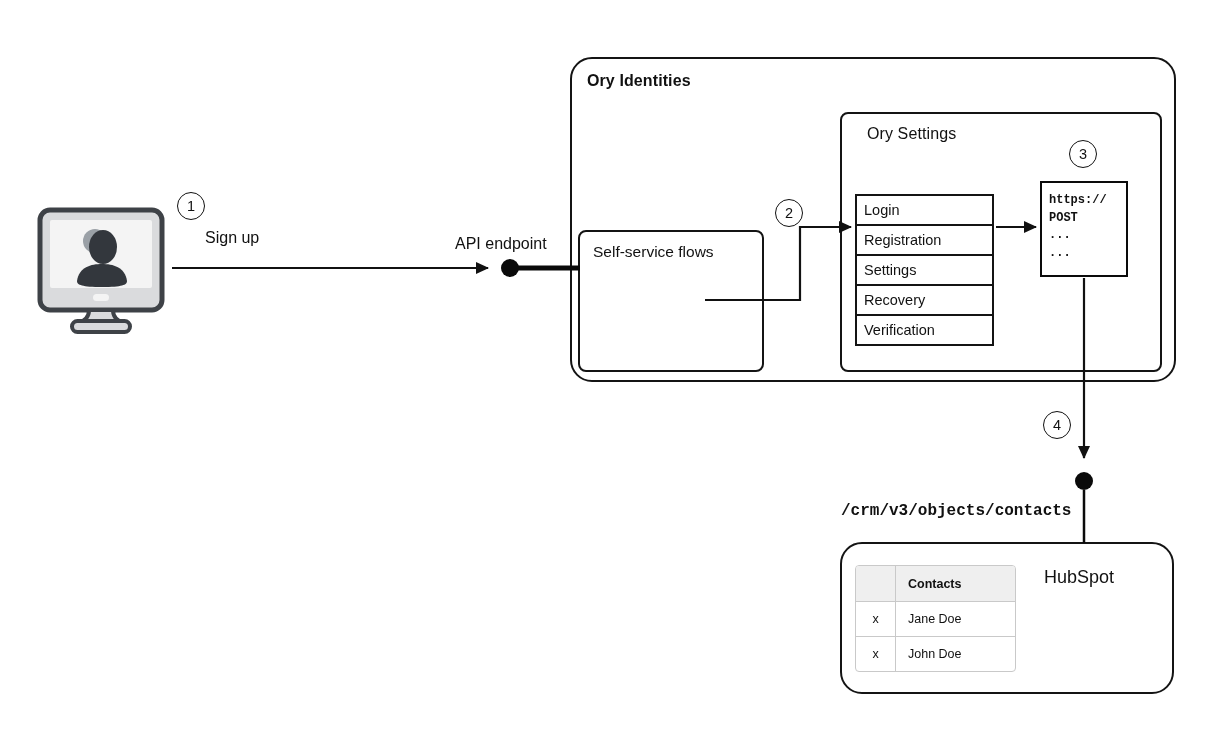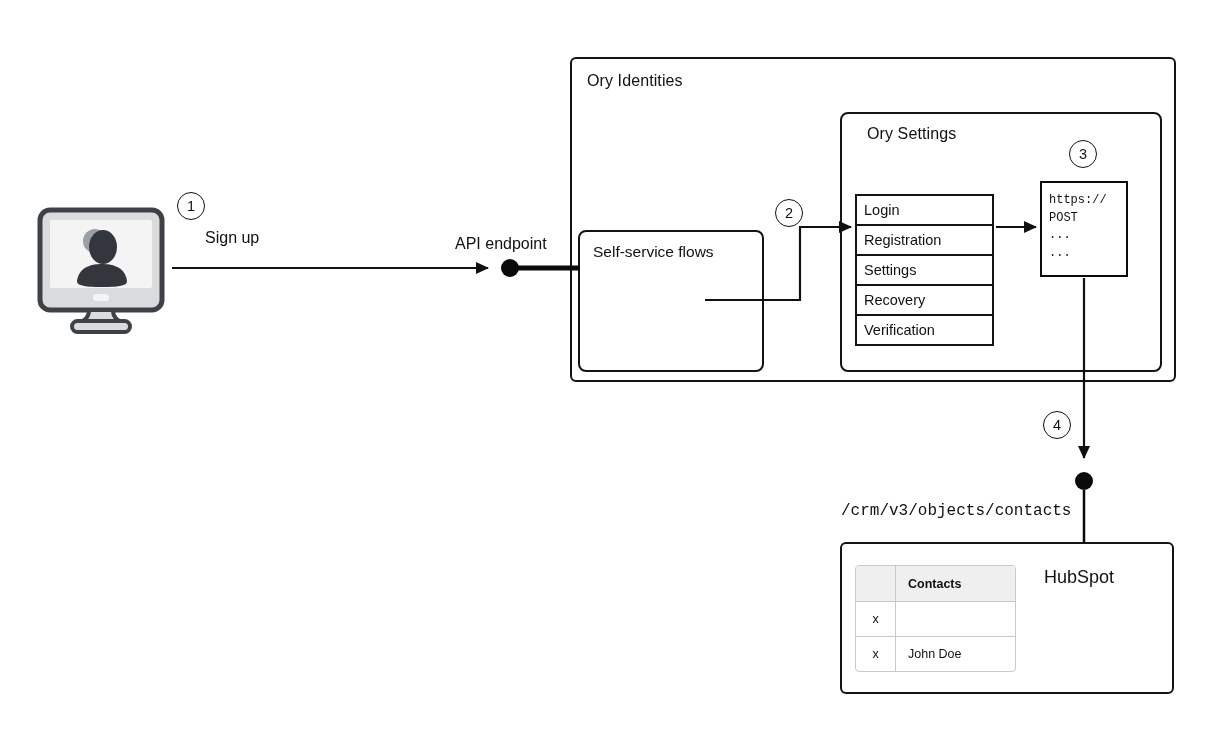--- a/index.html
+++ b/index.html
@@ -3,30 +3,30 @@
 <meta charset="utf-8">
 <style>
   html,body{margin:0;padding:0;background:#ffffff;}
   .canvas{
     position:relative;width:1212px;height:730px;background:#ffffff;
     font-family:"Liberation Sans",sans-serif;color:#111111;overflow:hidden;
   }
   .abs{position:absolute;}
   svg.connectors{position:absolute;left:0;top:0;z-index:2;pointer-events:none;}
   .node{position:absolute;border:2px solid #141414;background:transparent;z-index:1;}
-  .rounded-lg{border-radius:6px;}
+  .rounded-lg{border-radius:22px;font-weight:bold;}
   .rounded-md{border-radius:8px;}
   .box-title{font-size:16px;letter-spacing:.1px;}
   .badge{
     position:absolute;width:26px;height:26px;border:1.6px solid #111;border-radius:50%;
     background:#fff;display:flex;align-items:center;justify-content:center;
     font-size:14.5px;z-index:3;
   }
   .label{position:absolute;font-size:16px;z-index:3;white-space:nowrap;}
-  .mono{font-family:"Liberation Mono",monospace;font-weight:normal;}
+  .mono{font-family:"Liberation Mono",monospace;font-weight:bold;}
   .flow-list{position:absolute;left:855px;top:182px;width:139px;z-index:1;}
   .flow-row{
     box-sizing:border-box;height:32px;margin-top:-2px;border:2px solid #141414;
     background:#fff;display:flex;align-items:center;padding-left:7px;font-size:14.5px;
   }
   .flow-row:first-child{margin-top:12px;}
   .code-block{
     position:absolute;left:1040px;top:181px;width:88px;height:96px;box-sizing:border-box;
     border:2.5px solid #0a0a0a;background:#fff;z-index:1;
   }
@@ -131,20 +131,21 @@
   <div class="node rounded-lg" style="left:840px;top:542px;width:330px;height:148px;border-width:2.5px;"></div>
   <div class="hubspot-title">HubSpot</div>
 
   <div class="hs-table">
     <div class="hs-row header">
       <div class="hs-cell-mark"></div>
       <div class="hs-cell-name">Contacts</div>
     </div>
     <div class="hs-row">
       <div class="hs-cell-mark">x</div>
+      <div class="hs-cell-name">Jane Doe</div>
     </div>
     <div class="hs-row">
       <div class="hs-cell-mark">x</div>
       <div class="hs-cell-name">John Doe</div>
     </div>
   </div>
 
 </div>
 
 </body></html>

